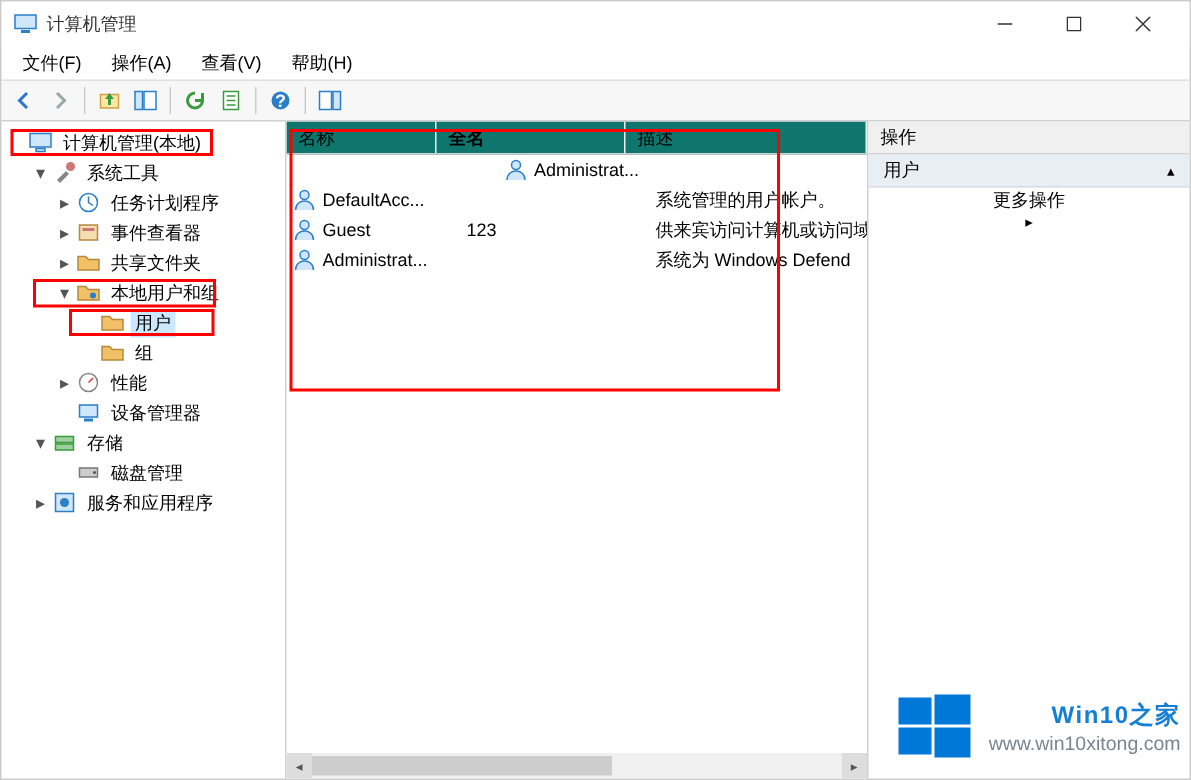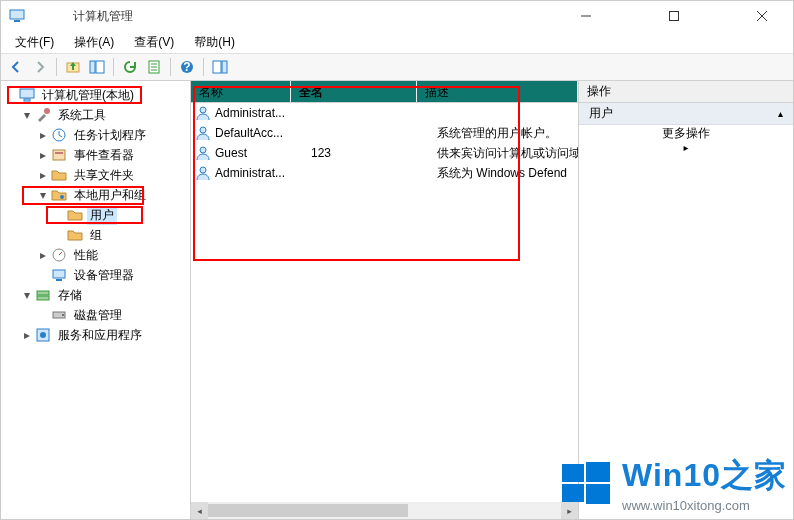--- a/index.html
+++ b/index.html
@@ -1,19 +1,19 @@
 <!DOCTYPE html>
 <html><head>
 <meta charset="utf-8">
 <style>
 * { box-sizing: border-box; margin: 0; padding: 0; font-family: "Microsoft YaHei", "Segoe UI", sans-serif; font-size: 12px; }
 body { background: #fff; width: 794px; height: 520px; overflow: hidden; position: relative; border: 1px solid #ccc; }
 
 
-.titlebar { height: 30px; display: flex; align-items: center; padding: 0 8px; background: #fff; gap: 42px; }
+.titlebar { height: 30px; display: flex; align-items: center; padding: 0 8px; background: #fff; }
 .titlebar .app-icon { width: 16px; height: 16px; margin-right: 6px; }
 .titlebar .title-text { flex: 0 0 auto; color: #333; }
 .titlebar .spacer { flex: 1; }
 .titlebar .win-btn { width: 46px; height: 30px; display: flex; align-items: center; justify-content: center; color: #333; }
 .titlebar .win-btn svg { width: 10px; height: 10px; }
 
 
 .menubar { height: 22px; display: flex; align-items: center; padding: 0 6px; gap: 4px; }
 .menubar .menu-item { padding: 2px 8px; cursor: default; }
 
@@ -41,21 +41,21 @@
 .tree .sel { background: #cce8ff; }
 .row .label{ padding: 1px 3px; }
 
 
 .list-header { display: flex; height: 22px; border-bottom: 1px solid #d0d0d0; background: #0f766e; }
 .list-header .col { padding: 3px 8px; border-right: 1px solid #eee; }
 .col.name { width: 100px; }
 .col.full { width: 126px; font-weight: bold; }
 .col.desc { flex: 1; }
 .list-body { position: relative; }
-.list-row { display: flex; height: 20px; align-items: center; padding-left: 4px; }
+.list-row { display: flex; height: 20px; align-items: center; padding-left: 4px; justify-content: flex-end; }
 .list-row .icon { width: 16px; height: 16px; margin-right: 4px; }
 .list-row .c { overflow: hidden; white-space: nowrap; text-overflow: clip; padding-right: 6px; }
 .list-row .c.name { width: 96px; }
 .list-row .c.full { width: 126px; }
 .list-row .c.desc { flex: 1; }
 
 
 .actions-header { height: 22px; background: #f0f0f0; display: flex; align-items: center; padding: 0 8px; border-bottom: 1px solid #d0d0d0; }
 .actions-group { background: #e9eef5; height: 22px; display: flex; align-items: center; padding: 0 10px; justify-content: space-between; border-bottom: 1px solid #d8dde5; }
 .actions-group .tri { font-size: 10px; }
@@ -68,21 +68,21 @@
 
 .hscroll { position: absolute; bottom: 0; left: 0; right: 0; height: 17px; background: #f0f0f0; display: flex; align-items: center; }
 .hscroll .btn { width: 17px; height: 17px; background: #ddd; display: flex; align-items: center; justify-content: center; font-size: 9px; color: #555;}
 .hscroll .track { flex: 1; height: 17px; background: #f0f0f0; position: relative; }
 .hscroll .thumb { position: absolute; left: 0; top: 2px; width: 200px; height: 13px; background: #cdcdcd; }
 
 
 .watermark { position: absolute; right: 6px; bottom: 6px; pointer-events: none; display: flex; align-items: center; gap: 8px; }
 .watermark .flag { width: 56px; height: 56px; }
 .watermark .txt { text-align: left; }
-.watermark .big { font-size: 32px; font-weight: 600; color: #147fd4; letter-spacing: 1px; text-align: right; }
+.watermark .big { font-size: 16px; font-weight: 600; color: #147fd4; letter-spacing: 1px; text-align: right; }
 .watermark .sml { font-size: 13px; color: #78848f; }
 
 
 .svg-monitor rect { fill: #cfe6fb; stroke: #2b7fc7; }
 .svg-folder { fill: #f2c067; stroke: #b7893c; }
 </style>
 </head>
 <body>
 
 <div class="titlebar">

